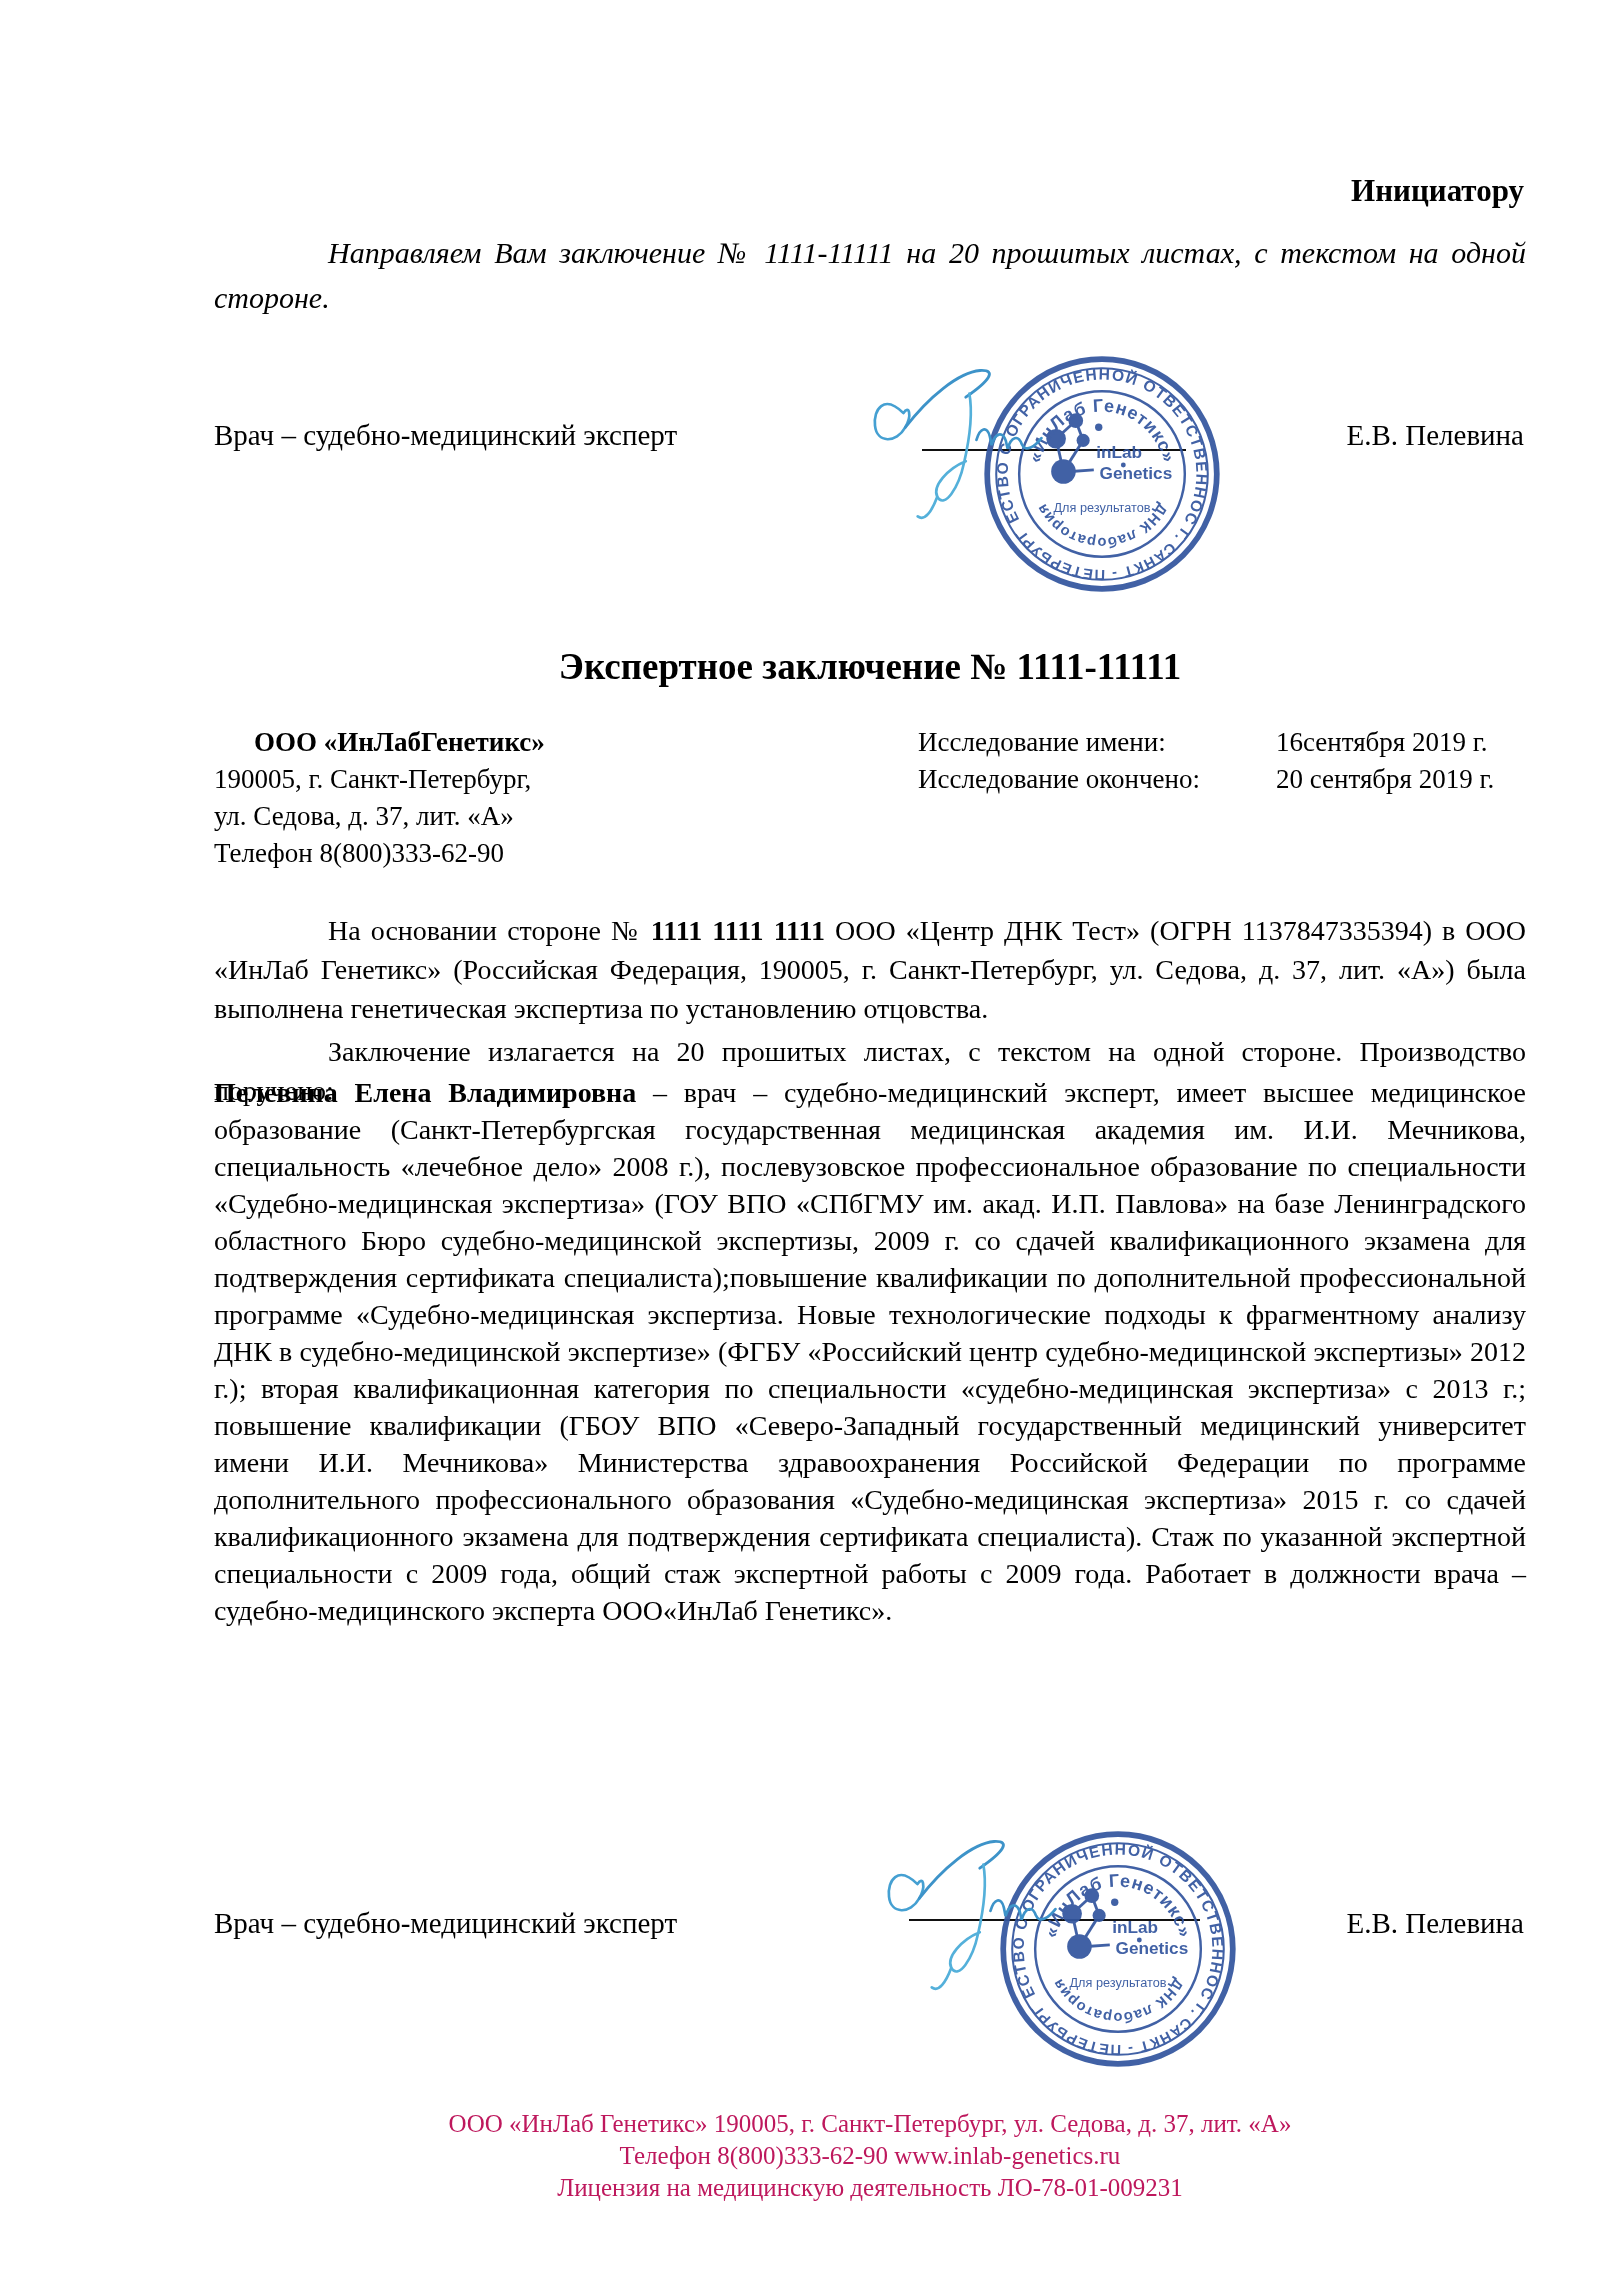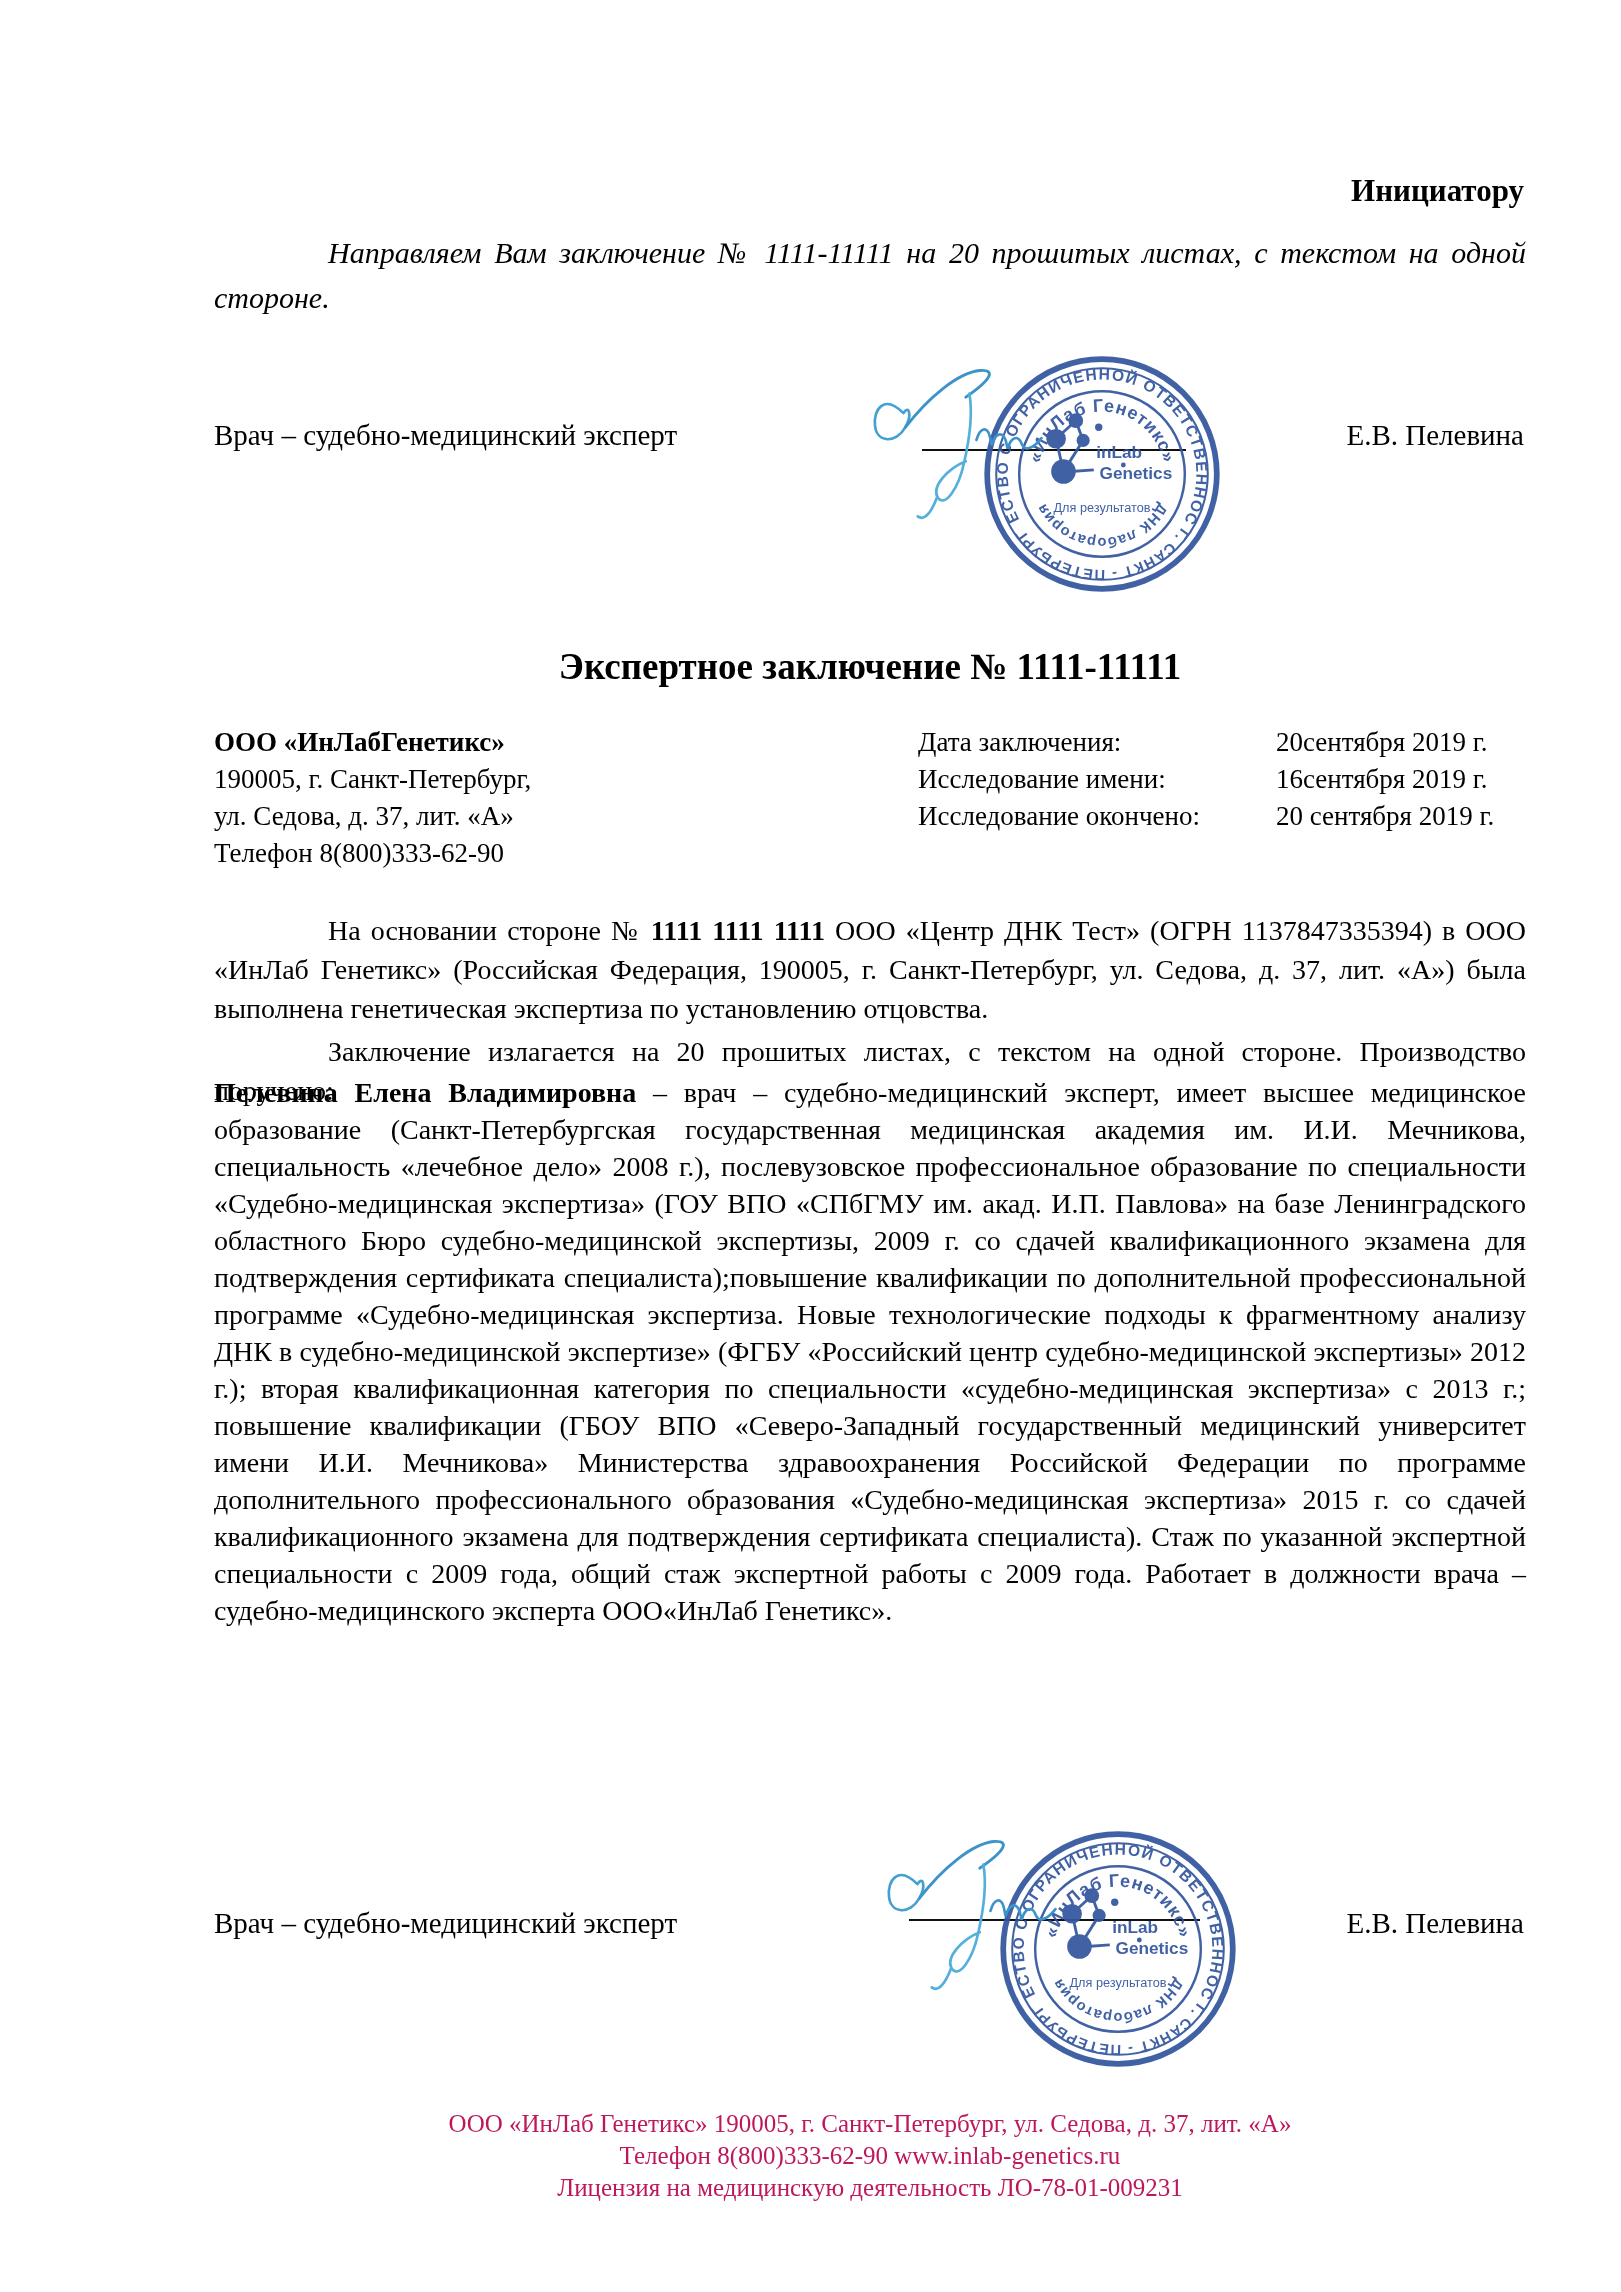--- a/index.html
+++ b/index.html
@@ -31,21 +31,21 @@
   .sig-line{position:absolute;height:1.8px;background:#111;z-index:3;}
   .stamp{position:absolute;z-index:4;opacity:0.93;}
   .signature{position:absolute;z-index:5;}
   
   .title{
     position:absolute;top:645px;left:214px;width:1312px;
     text-align:center;font-size:37px;font-weight:bold;
   }
   
   .org{position:absolute;top:724px;left:214px;font-size:27px;line-height:37px;}
-  .org .b{font-weight:bold;}
+  .org .b{font-weight:bold;margin-left:40px;}
   .dates{position:absolute;top:724px;left:918px;font-size:27px;line-height:37px;}
   .dates .row{display:flex;}
   .dates .lbl{width:358px;}
   
   .para{
     position:absolute;left:214px;width:1312px;margin:0;
     font-size:28px;line-height:39px;text-align:justify;
   }
   .p1{top:911px;text-indent:114px;}
   .p2{top:1032px;text-indent:114px;}
@@ -138,24 +138,20 @@
   <div class="title">Экспертное заключение № 1111-11111</div>
 
   <div class="org">
     <div class="b">ООО «ИнЛабГенетикс»</div>
     <div>190005, г. Санкт-Петербург,</div>
     <div>ул. Седова,  д. 37, лит. «А»</div>
     <div>Телефон 8(800)333-62-90</div>
   </div>
   <div class="dates">
     <div class="row">
-      <span class="lbl">Дата заключения:</span>
-      <span>20сентября 2019 г.</span>
-    </div>
-    <div class="row">
       <span class="lbl">Исследование имени:</span>
       <span>16сентября 2019 г.</span>
     </div>
     <div class="row">
       <span class="lbl">Исследование окончено:</span>
       <span>20 сентября 2019 г.</span>
     </div>
   </div>
 
   <p class="para p1"><span>На основании стороне № </span><span class="b">1111 1111 1111</span><span> ООО «Центр ДНК Тест» (ОГРН 1137847335394) в ООО «ИнЛаб Генетикс» (Российская Федерация, 190005, г. Санкт-Петербург, ул. Седова, д. 37, лит. «А») была выполнена генетическая экспертиза по установлению отцовства.</span></p>

